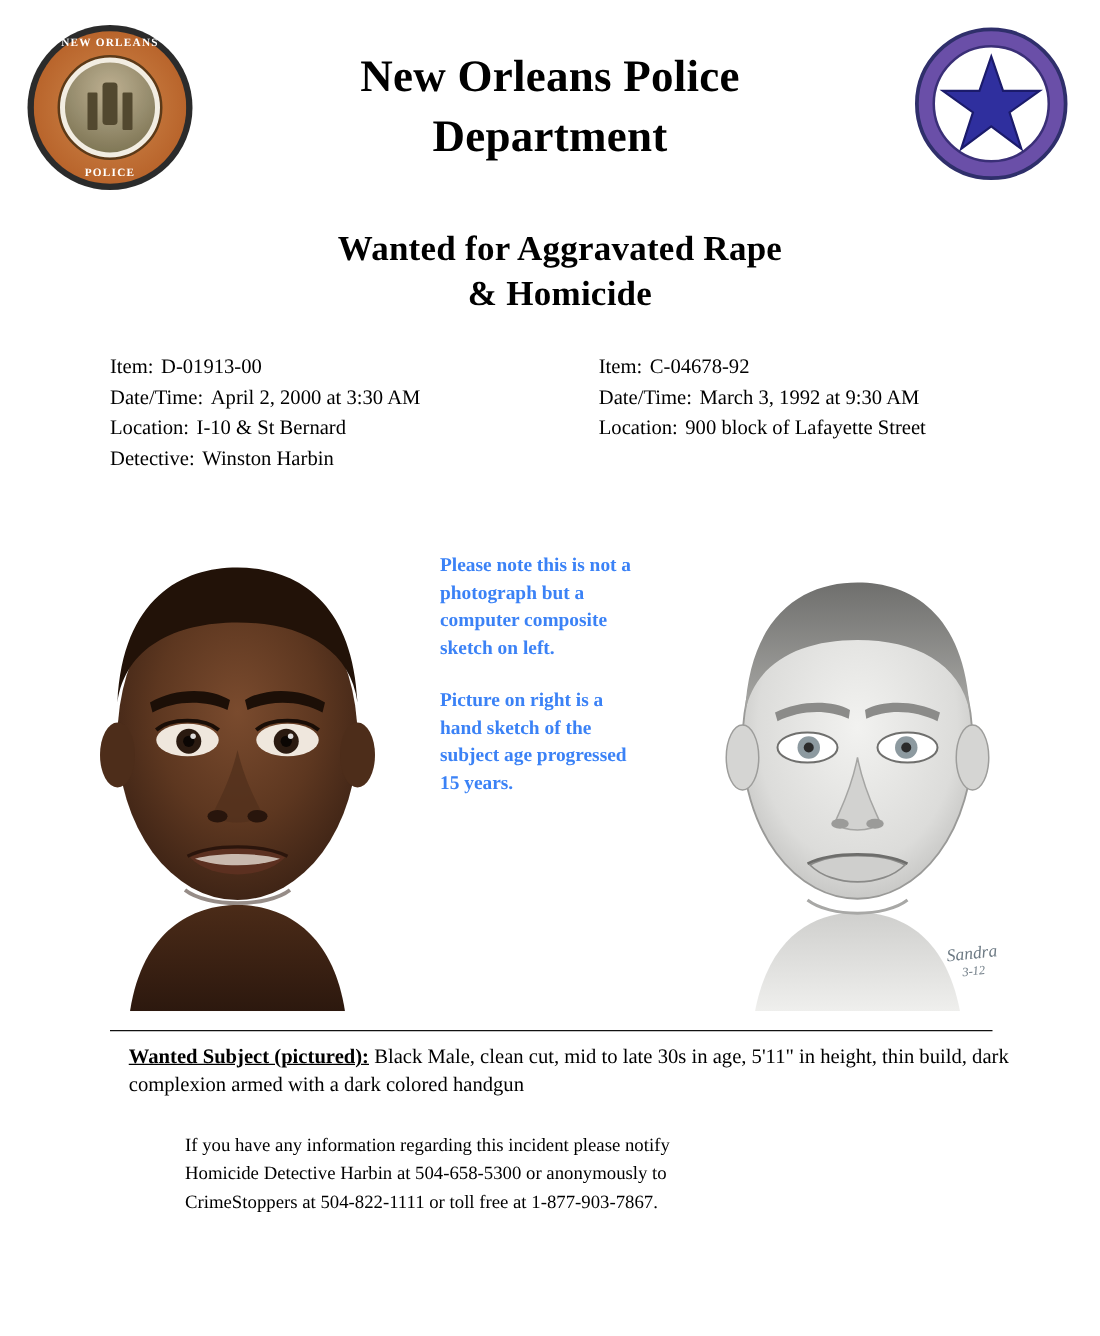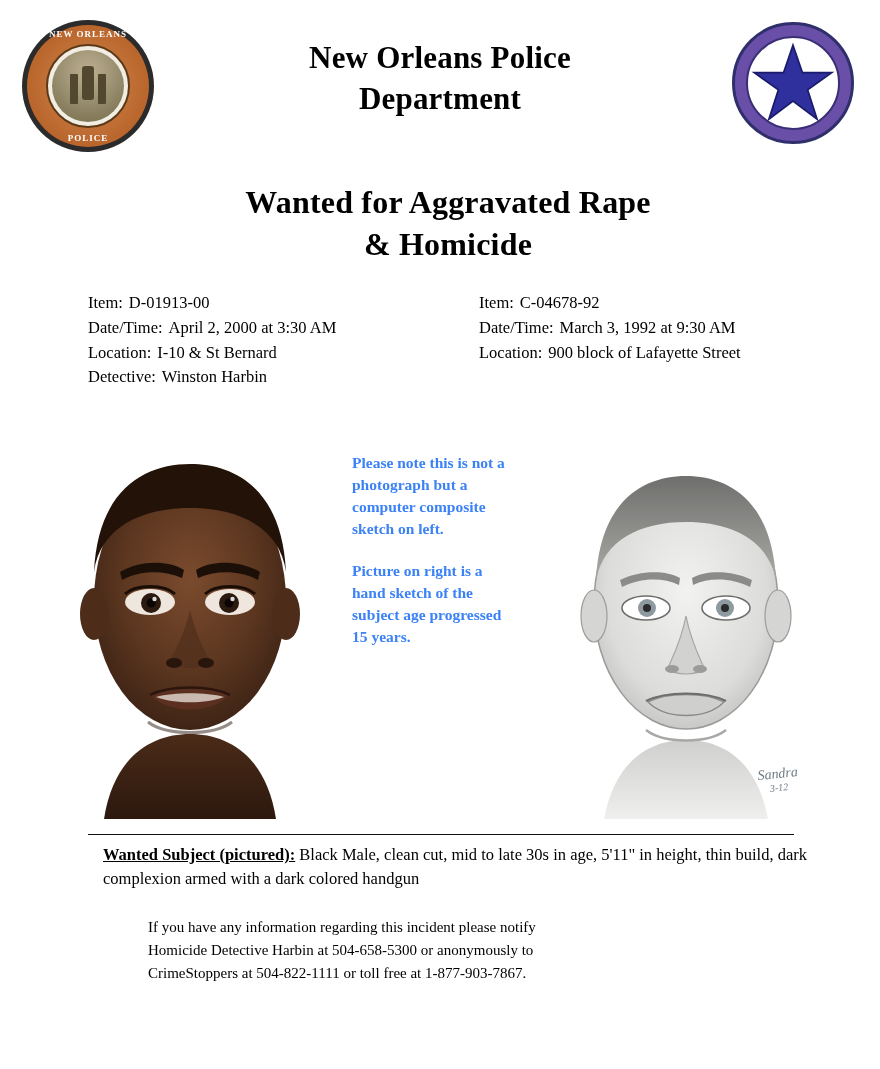--- a/index.html
+++ b/index.html
@@ -118,29 +118,29 @@
   }
 
   .title-block {
     position: absolute;
     left: 170px;
     right: 170px;
     top: 38px;
     text-align: center;
   }
   .title-block .t1 {
-    font-size: 31px;
+    font-size: 36px;
     font-weight: bold;
     line-height: 1.32;
     letter-spacing: .2px;
   }
 
   .wanted-title {
     text-align: center;
-    font-size: 32px;
+    font-size: 28px;
     font-weight: bold;
     line-height: 1.3;
     margin: 22px 0 0 16px;
     letter-spacing: .2px;
   }
 
   
   .cases {
     display: flex;
     margin: 26px 0 0 0;

